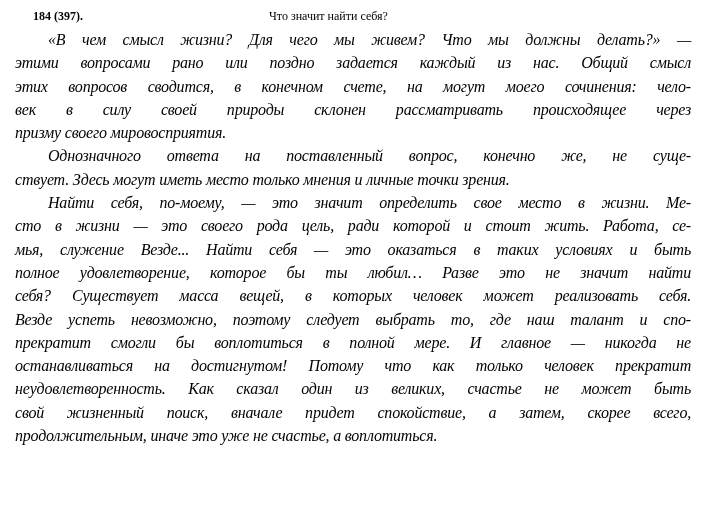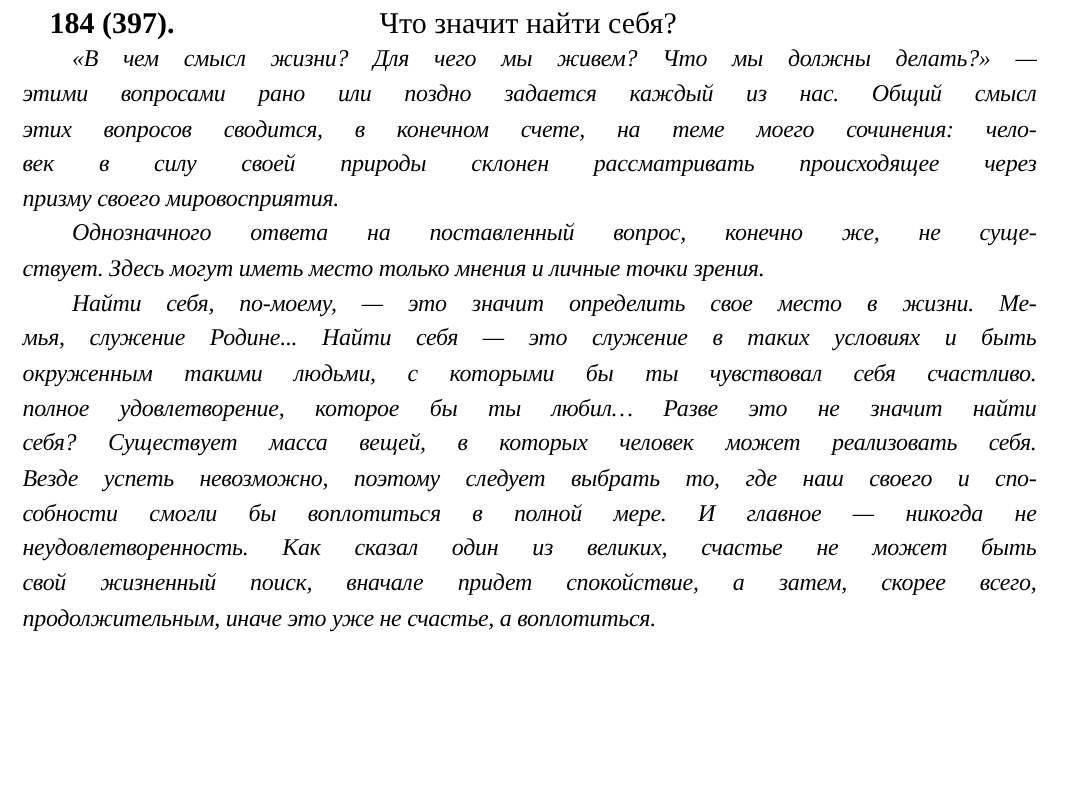--- a/index.html
+++ b/index.html
@@ -17,32 +17,32 @@
     }
     .page {
       position: absolute;
       left: 15px;
       top: 4px;
       width: 676px;
     }
     .heading {
       position: relative;
       height: 24px;
-      font-size: 20px;
+      font-size: 12px;
       line-height: 24px;
     }
     .heading .num {
       position: absolute;
       left: 18px;
       top: 0;
       font-weight: bold;
     }
     .heading .title {
       position: absolute;
-      left: 238px;
+      left: 254px;
       top: 0;
       font-family: Liberation Serif, serif;
     }
     .line {
       display: block;
       font-size: 16px;
       line-height: 23.3px;
       height: 23.3px;
       white-space: nowrap;
       text-align: justify;
@@ -63,35 +63,36 @@
 
 <div class="page">
   <div class="heading">
     <span class="num">184 (397).</span>
     <span class="title">Что значит найти себя?</span>
   </div>
 
   <div>
     <span class="line indent">«В чем смысл жизни? Для чего мы живем? Что мы должны делать?» —</span>
     <span class="line">этими вопросами рано или поздно задается каждый из нас. Общий смысл</span>
-    <span class="line">этих вопросов сводится, в конечном счете, на теме моего сочинения: чело-</span>
+    <span class="line">этих вопросов сводится, в конечном счете, на могут моего сочинения: чело-</span>
     <span class="line">век в силу своей природы склонен рассматривать происходящее через</span>
     <span class="line last">призму своего мировосприятия.</span>
   </div>
 
   <div>
     <span class="line indent">Однозначного ответа на поставленный вопрос, конечно же, не суще-</span>
     <span class="line last">ствует. Здесь могут иметь место только мнения и личные точки зрения.</span>
   </div>
 
   <div>
     <span class="line indent">Найти себя, по-моему, — это значит определить свое место в жизни. Ме-</span>
-    <span class="line">мья, служение Родине... Найти себя — это служение в таких условиях и быть</span>
-    <span class="line">окруженным такими людьми, с которыми бы ты чувствовал себя счастливо.</span>
+    <span class="line">сто в жизни — это своего рода цель, ради которой и стоит жить. Работа, се-</span>
+    <span class="line">мья, служение Везде... Найти себя — это оказаться в таких условиях и быть</span>
     <span class="line">полное удовлетворение, которое бы ты любил… Разве это не значит найти</span>
     <span class="line">себя? Существует масса вещей, в которых человек может реализовать себя.</span>
-    <span class="line">Везде успеть невозможно, поэтому следует выбрать то, где наш своего и спо-</span>
-    <span class="line">собности смогли бы воплотиться в полной мере. И главное — никогда не</span>
+    <span class="line">Везде успеть невозможно, поэтому следует выбрать то, где наш талант и спо-</span>
+    <span class="line">прекратит смогли бы воплотиться в полной мере. И главное — никогда не</span>
+    <span class="line">останавливаться на достигнутом! Потому что как только человек прекратит</span>
     <span class="line">неудовлетворенность. Как сказал один из великих, счастье не может быть</span>
     <span class="line">свой жизненный поиск, вначале придет спокойствие, а затем, скорее всего,</span>
     <span class="line last">продолжительным, иначе это уже не счастье, а воплотиться.</span>
   </div>
 </div>
 
 </body></html>

